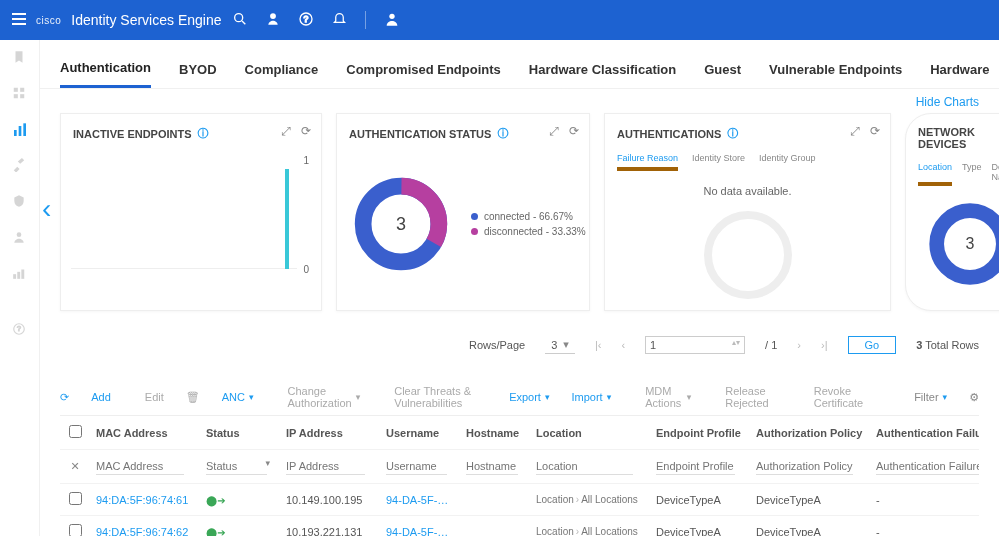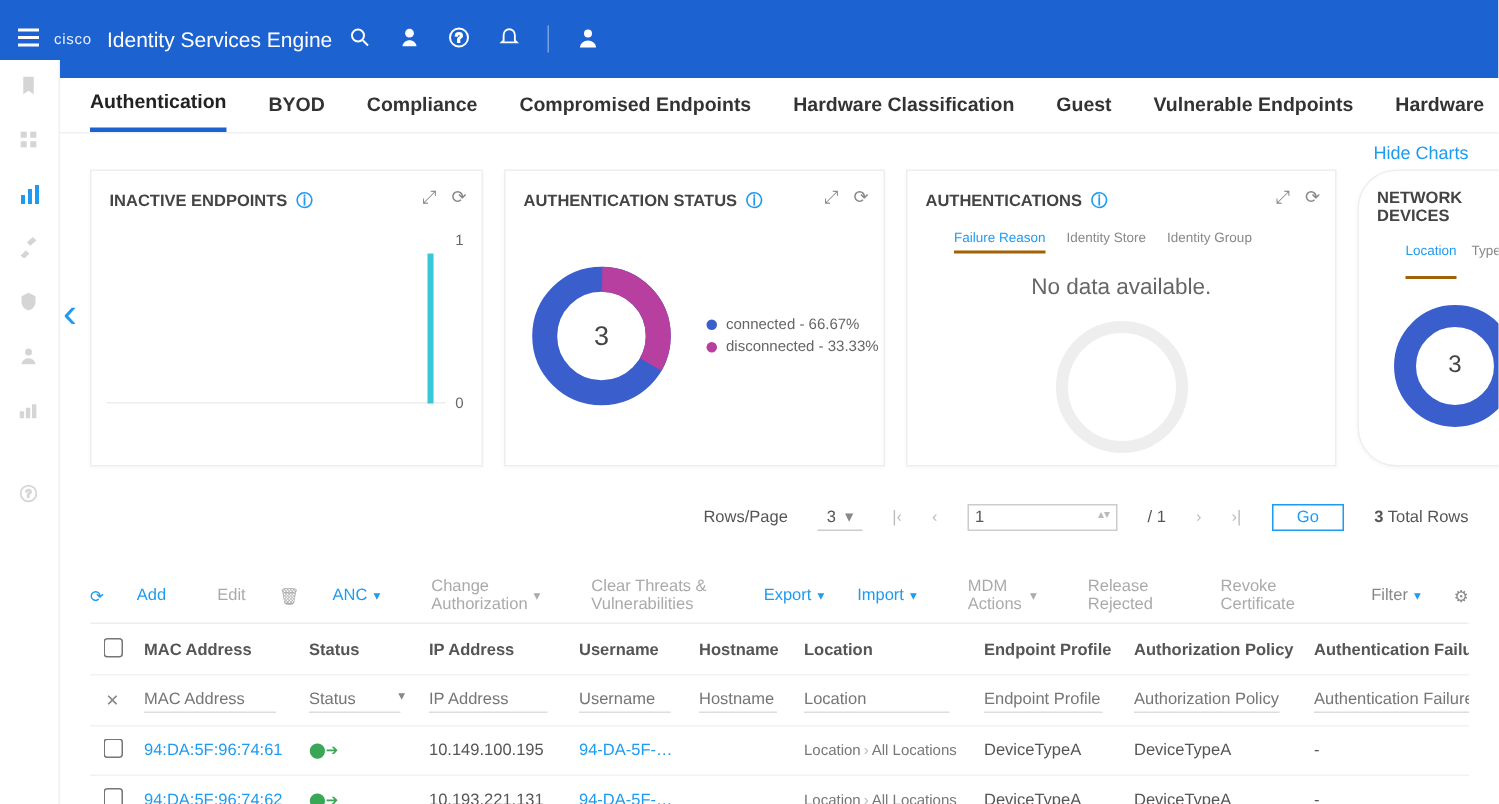--- a/index.html
+++ b/index.html
@@ -1,18 +1,18 @@
 <!DOCTYPE html>
 <html><head>
 <meta charset="utf-8">
 <style>
 * { margin:0; padding:0; box-sizing:border-box; font-family:-apple-system,BlinkMacSystemFont,"Segoe UI",Helvetica,Arial,sans-serif; }
 body { background:#fff; color:#333; font-size:12px; width:999px; height:536px; overflow:hidden; }
 
-.topbar { background:#1d62d1; color:#fff; height:52px; display:flex; align-items:center; padding:0 12px; gap:10px; }
+.topbar { background:#1d62d1; color:#fff; height:40px; display:flex; align-items:center; padding:0 12px; gap:10px; }
 .hamburger { cursor:pointer; }
 .hamburger-lines { display:inline-block; width:14px; height:12px; position:relative; }
 .hamburger-lines span { display:block; height:2px; background:#fff; margin-bottom:3px; }
 .brand-logo { font-size:10px; letter-spacing:0.5px; opacity:0.9; }
 .brand-name { font-size:14px; font-weight:400; }
 .page-title { flex:1; text-align:center; font-weight:600; font-size:14px; }
 .top-icons { display:flex; gap:18px; align-items:center; }
 .top-icons span, .top-icons svg { cursor:pointer; }
 .vdiv { width:1px; height:18px; background:rgba(255,255,255,0.4); }
 
@@ -46,22 +46,22 @@
 
 .donut-wrap { display:flex; align-items:center; height:150px; }
 .donut { width:100px; height:100px; margin-left:14px; position:relative; }
 .donut-center { position:absolute; inset:0; display:flex; align-items:center; justify-content:center; font-size:18px; color:#444; }
 .legend { font-size:10px; color:#666; margin-left:20px; }
 .legend-row { display:flex; align-items:center; gap:6px; margin:4px 0; }
 .dot { width:7px; height:7px; border-radius:50%; display:inline-block; }
 
 .subtabs { display:flex; gap:14px; font-size:9px; padding:0 12px; color:#888; }
 .subtabs .stab { padding:4px 0; cursor:pointer; }
-.subtabs .stab.active { color:#1d9bf0; border-bottom:2px solid #a16207;margin-left:19px; }
-.no-data { text-align:center; font-size:15px; color:#666; margin-top:14px; }
+.subtabs .stab.active { color:#1d9bf0; border-bottom:4px solid #a16207; }
+.no-data { text-align:center; font-size:11px; color:#666; margin-top:14px; }
 .ring { width:88px; height:88px; border:8px solid #eee; border-radius:50%; margin:14px auto 0; }
 
 .donut2 { width:88px; height:88px; margin:14px auto 0; position:relative; }
 
 .car-arrow { position:absolute; top:80px; font-size:28px; color:#1d9bf0; cursor:pointer; }
 .car-arrow.left { left:2px; }
 .car-arrow.right { right:2px; }
 
 .table-area { margin-top:25px; padding:0 20px; }
 .pager { display:flex; align-items:center; justify-content:flex-end; gap:20px; font-size:11px; color:#555; margin-bottom:25px; }

